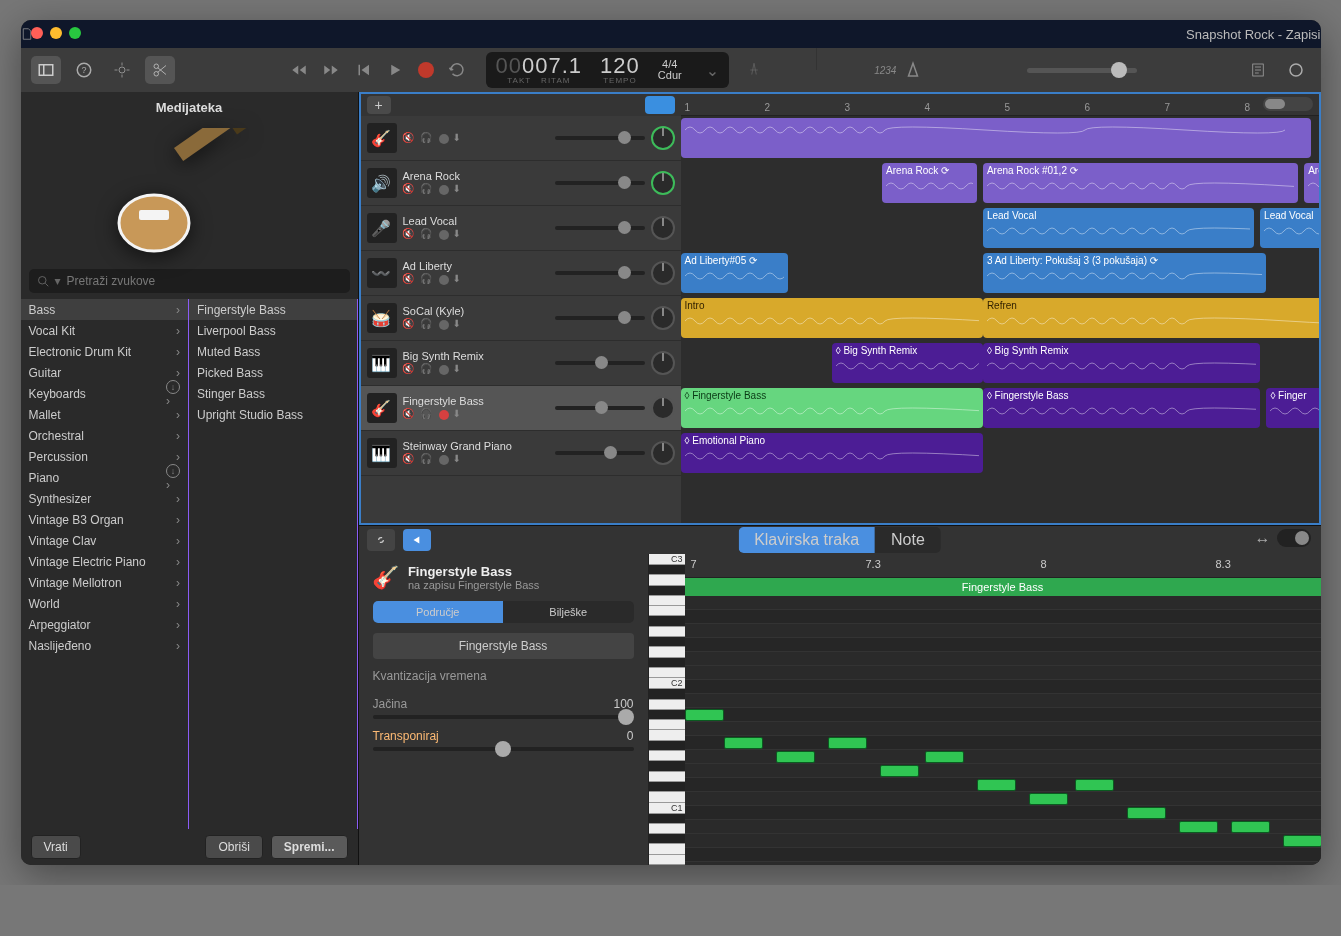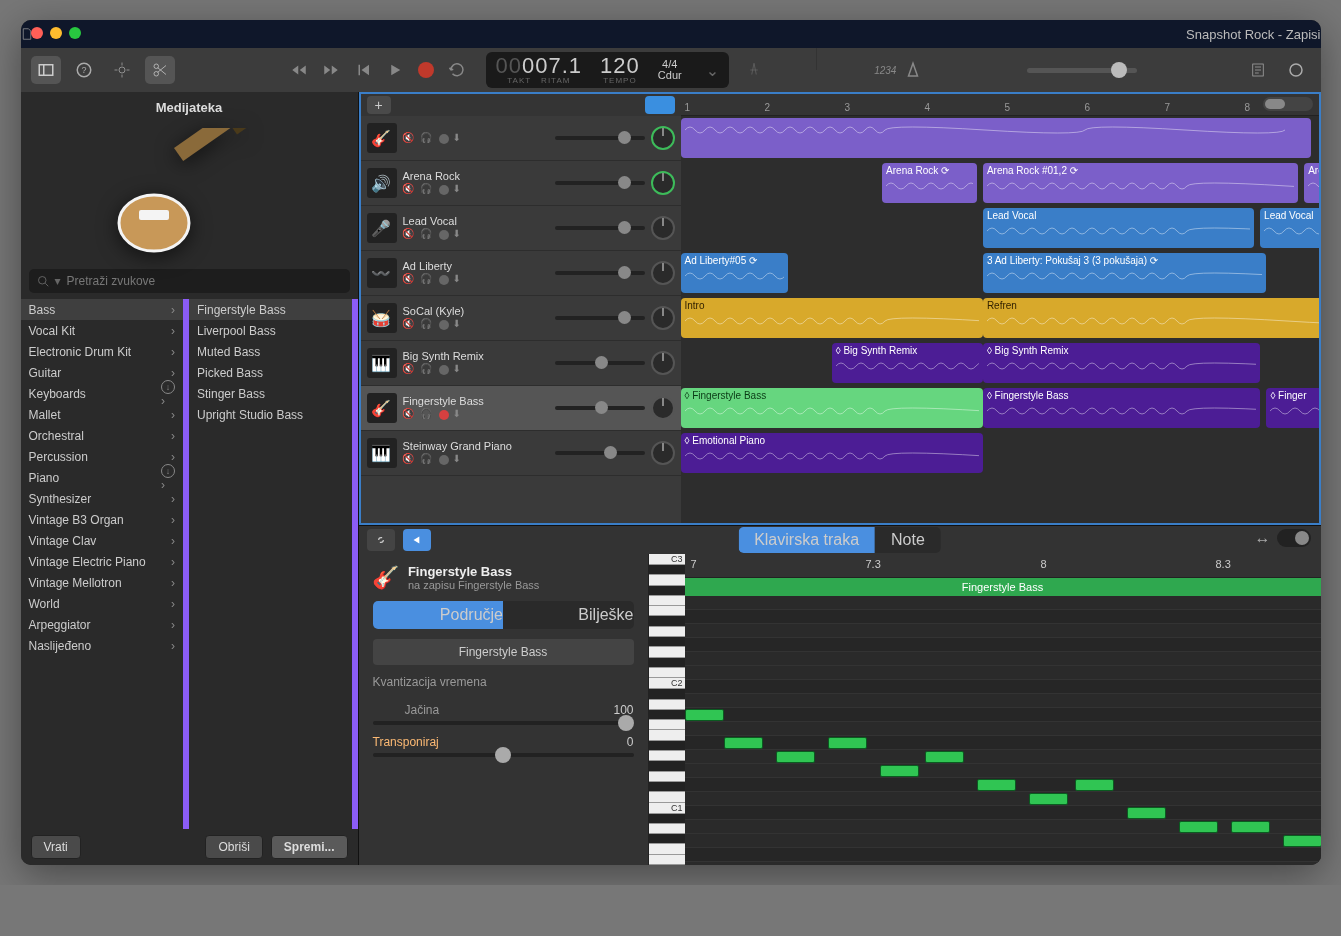--- a/index.html
+++ b/index.html
@@ -30,21 +30,21 @@
 .vol-slider{width:110px;height:5px;background:#555;border-radius:3px;position:relative;}
 .vol-slider .knob{position:absolute;right:10px;top:-6px;width:16px;height:16px;border-radius:50%;background:#bbb;}
 .content{flex:1;display:flex;min-height:0;}
 .library{width:338px;background:#2a2a2a;display:flex;flex-direction:column;border-right:1px solid #111;}
 .lib-title{text-align:center;color:#ddd;font-size:13px;font-weight:600;padding:8px 0;}
 .lib-preview{height:140px;display:flex;align-items:center;justify-content:center;}
 .lib-preview svg{filter:drop-shadow(0 4px 10px rgba(0,0,0,.6));}
 .lib-search{margin:6px 8px;height:24px;background:#1d1d1d;border-radius:5px;display:flex;align-items:center;padding:0 8px;color:#777;font-size:12px;gap:6px;}
 .lib-search svg{width:12px;height:12px;fill:#777;}
 .lib-cols{flex:1;display:flex;min-height:0;}
-.lib-col{flex:1;overflow:auto;border-right:6px solid #8b5cf6;}
+.lib-col{flex:1;overflow:auto;border-right:1px solid #8b5cf6;}
 .lib-row{height:21px;display:flex;align-items:center;justify-content:space-between;padding:0 8px;color:#ccc;font-size:12px;}
 .lib-row.sel{background:#3f3f3f;}
 .lib-row .chev{color:#888;font-size:12px;}
 .lib-row .dl{width:14px;height:14px;border:1px solid #888;border-radius:50%;font-size:9px;display:flex;align-items:center;justify-content:center;color:#888;}
 .lib-foot{height:36px;display:flex;align-items:center;justify-content:space-between;padding:0 10px;gap:8px;}
 .lbtn{background:#4a4a4a;color:#ddd;font-size:12px;padding:4px 12px;border-radius:4px;border:1px solid #222;}
 .lbtn.primary{background:#5a5a5a;font-weight:600;}
 .right-pane{flex:1;display:flex;flex-direction:column;min-width:0;}
 .tracks-area{flex:1;display:flex;min-height:0;border:2px solid #3a7ec8;}
 .track-headers{width:320px;background:#3a3a3a;display:flex;flex-direction:column;}
@@ -82,21 +82,21 @@
 .seg div{padding:4px 16px;font-size:16px;color:#ccc;}
 .seg .on{background:#4a8fe0;}
 .ed-tabbar .icobtn{width:28px;height:22px;background:#444;border-radius:4px;display:flex;align-items:center;justify-content:center;}
 .ed-tabbar .icobtn.on{background:#4a8fe0;}
 .ed-body{flex:1;display:flex;min-height:0;}
 .ed-left{width:290px;padding:10px 14px;color:#ccc;font-size:12px;display:flex;flex-direction:column;gap:10px;border-right:1px solid #222;}
 .ed-left .head{display:flex;gap:8px;align-items:center;}
 .ed-left .head .big{font-size:13px;font-weight:600;color:#eee;}
 .ed-left .sub{font-size:11px;color:#999;}
 .ed-left .seg2{display:flex;background:#2a2a2a;border-radius:5px;overflow:hidden;}
-.ed-left .seg2 div{flex:1;text-align:right;padding:5px 0;font-size:16px;}
+.ed-left .seg2 div{flex:1;text-align:center;padding:5px 0;font-size:11px;}
 .ed-left .seg2 .on{background:#4a8fe0;}
 .ed-left .btn{background:#444;text-align:center;padding:6px;border-radius:4px;}
 .ed-left .row{display:flex;justify-content:space-between;align-items:center;}
 .ed-left .sel{background:#444;padding:5px;border-radius:4px;text-align:center;position:relative;}
 .ed-left .sel::after{content:"⌄";position:absolute;right:8px;top:4px;color:#999;font-size:10px;}
 .ed-left .slider{height:4px;background:#222;border-radius:2px;position:relative;margin-top:4px;}
 .ed-left .slider .k{position:absolute;top:-6px;width:16px;height:16px;border-radius:50%;background:#aaa;}
 .ed-piano{width:36px;background:#111;display:flex;flex-direction:column;}
 .key{flex:1;background:#eee;border-bottom:1px solid #999;position:relative;font-size:9px;color:#333;display:flex;align-items:center;justify-content:flex-end;padding-right:2px;}
 .key.b{background:#222;}
@@ -578,21 +578,21 @@
             <div class="seg2">
               <div class="on">Područje</div>
               <div>Bilješke</div>
             </div>
             <div class="btn">Fingerstyle Bass</div>
             <div>
               <div style="color:#999;margin-bottom:4px;">Kvantizacija vremena</div>
             </div>
             <div>
               <div class="row">
-                  <span style="color:#999;margin-left:32px;">Jačina</span>
+                  <span style="color:#999;">Jačina</span>
                   <span>100</span>
                 </div>
               <div class="slider">
                   <div class="k" style="left:calc(100% - 16px);"></div>
                 </div>
             </div>
             <div>
               <div class="row">
                   <span style="color:#fdba74;">Transponiraj</span>
                   <span>0</span>

